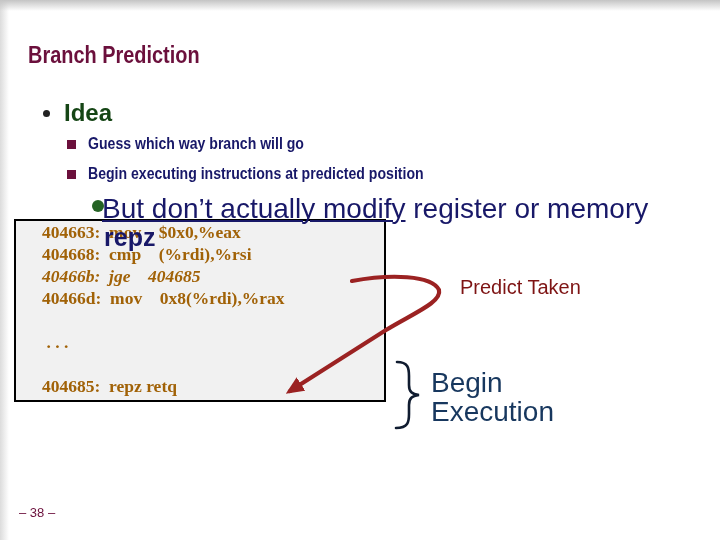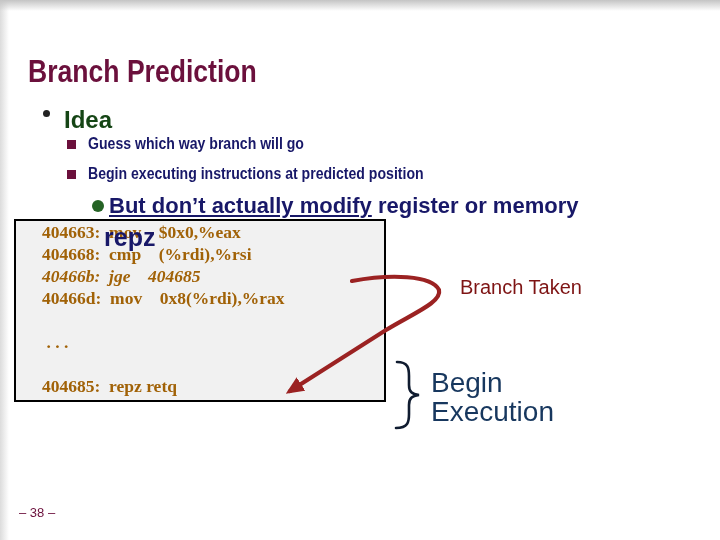--- a/index.html
+++ b/index.html
@@ -7,36 +7,36 @@
     position:relative;width:720px;height:540px;overflow:hidden;
     background:
       linear-gradient(to bottom,#c4c4c4 0px,rgba(255,255,255,0) 11px),
       linear-gradient(to right,#dcdcdc 0px,rgba(255,255,255,0) 9px),
       #ffffff;
     font-family:"Liberation Sans",sans-serif;
   }
   .abs{position:absolute;}
   .cond{display:inline-block;transform-origin:0 50%;white-space:nowrap;}
 
-  .title{left:28px;top:34px;font-size:32px;font-weight:bold;color:#6B103C;line-height:1.05;}
+  .title{left:28px;top:26px;font-size:24px;font-weight:bold;color:#6B103C;line-height:1.05;}
   .title .cond{transform:scaleX(0.83);}
 
   .idea-dot{left:43px;top:110px;width:7px;height:7px;border-radius:50%;background:#222222;}
-  .idea-text{left:64px;top:100px;font-size:24px;font-weight:bold;color:#154515;line-height:1.05;margin-top:7px;}
+  .idea-text{left:64px;top:100px;font-size:24px;font-weight:bold;color:#154515;line-height:1.05;}
 
   .sq{width:9px;height:9px;background:#6B103C;}
   .sq1{left:67px;top:140px;}
   .sq2{left:67px;top:170px;}
   .sub{font-size:16px;font-weight:bold;color:#181868;line-height:1.2;}
   .sub .cond{transform:scaleX(0.88);}
   .sub1{left:88px;top:134px;text-align:right;}
   .sub2{left:88px;top:164px;}
 
   .but-dot{left:92px;top:200px;width:12px;height:12px;border-radius:50%;background:#256325;z-index:5;}
-  .but-line{left:109px;top:193px;font-size:22px;font-weight:bold;color:#181868;line-height:1.15;white-space:nowrap;z-index:5;}
+  .but-line{left:102px;top:193px;font-size:28px;font-weight:normal;color:#181868;line-height:1.15;white-space:nowrap;z-index:5;}
   .u{text-decoration:underline;text-decoration-thickness:2px;text-underline-offset:2px;}
   .data-word{left:104px;top:225px;font-size:25px;font-weight:bold;color:#181868;z-index:5;line-height:1.0;}
 
   .code-box{left:14px;top:219px;width:368px;height:179px;background:#F1F1F1;border:2px solid #000000;z-index:1;}
   .code-line{position:absolute;left:26px;white-space:pre;
     font-family:Liberation Serif, serif;
     font-size:17.5px;font-weight:bold;color:#a16207;line-height:20px;}
   .cl0{top:1px;}.cl1{top:23px;text-align:center;}.cl2{top:45px;font-style:italic;text-align:center;}
   .cl3{top:67px;}.cl4{top:111px;}.cl5{top:155px;}
 
@@ -81,20 +81,20 @@
   <svg class="abs overlay-svg" width="720" height="540" viewBox="0 0 720 540">
     <defs>
       <marker id="arrowhead" markerUnits="userSpaceOnUse" markerWidth="18" markerHeight="16" refX="13" refY="8" orient="auto">
         <path d="M0,0 L18,8 L0,16 z" fill="#9B2222"></path>
       </marker>
     </defs>
     <path d="M 352 281 C 390 274, 432 275, 439 290 C 442 302, 414 313, 386 330 L 290 391" fill="none" stroke-width="4.2" stroke-linecap="round" marker-end="url(#arrowhead)" stroke="#9B2222"></path>
     <path d="M 397 362 C 408 362, 409 368, 409 376 L 409 385 C 409 392, 412 394, 419 395 C 412 396, 409 398, 409 405 L 409 414 C 409 422, 408 428, 396 428" fill="none" stroke-width="2.6" stroke-linecap="round" stroke="#101C30"></path>
   </svg>
 
-  <div class="abs predict-taken">Branch Taken</div>
+  <div class="abs predict-taken">Predict Taken</div>
 
   <div class="abs begin-exec begin1">Begin</div>
   <div class="abs begin-exec begin2">Execution</div>
 
   <div class="abs page-number">– 38 –</div>
 
 </div>
 
 </body></html>

